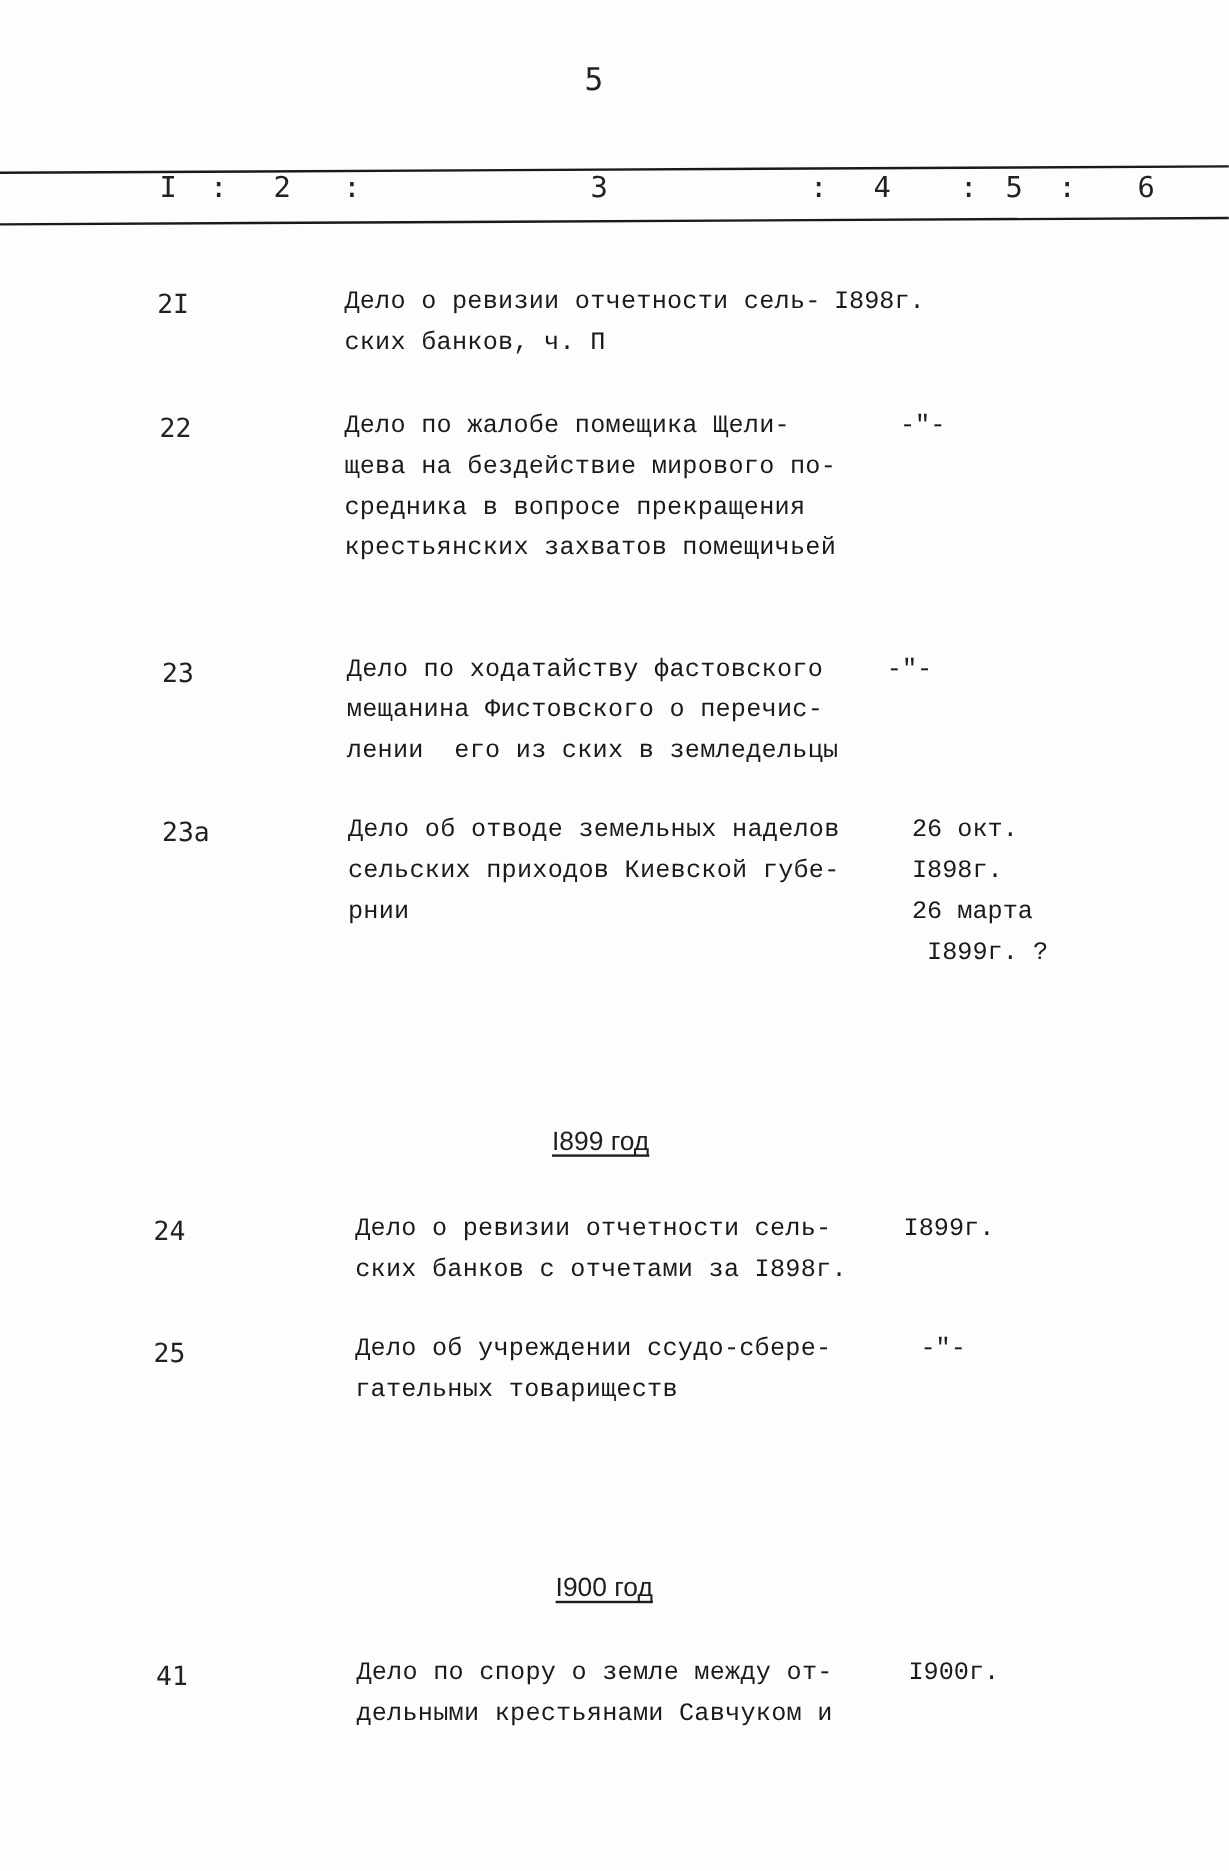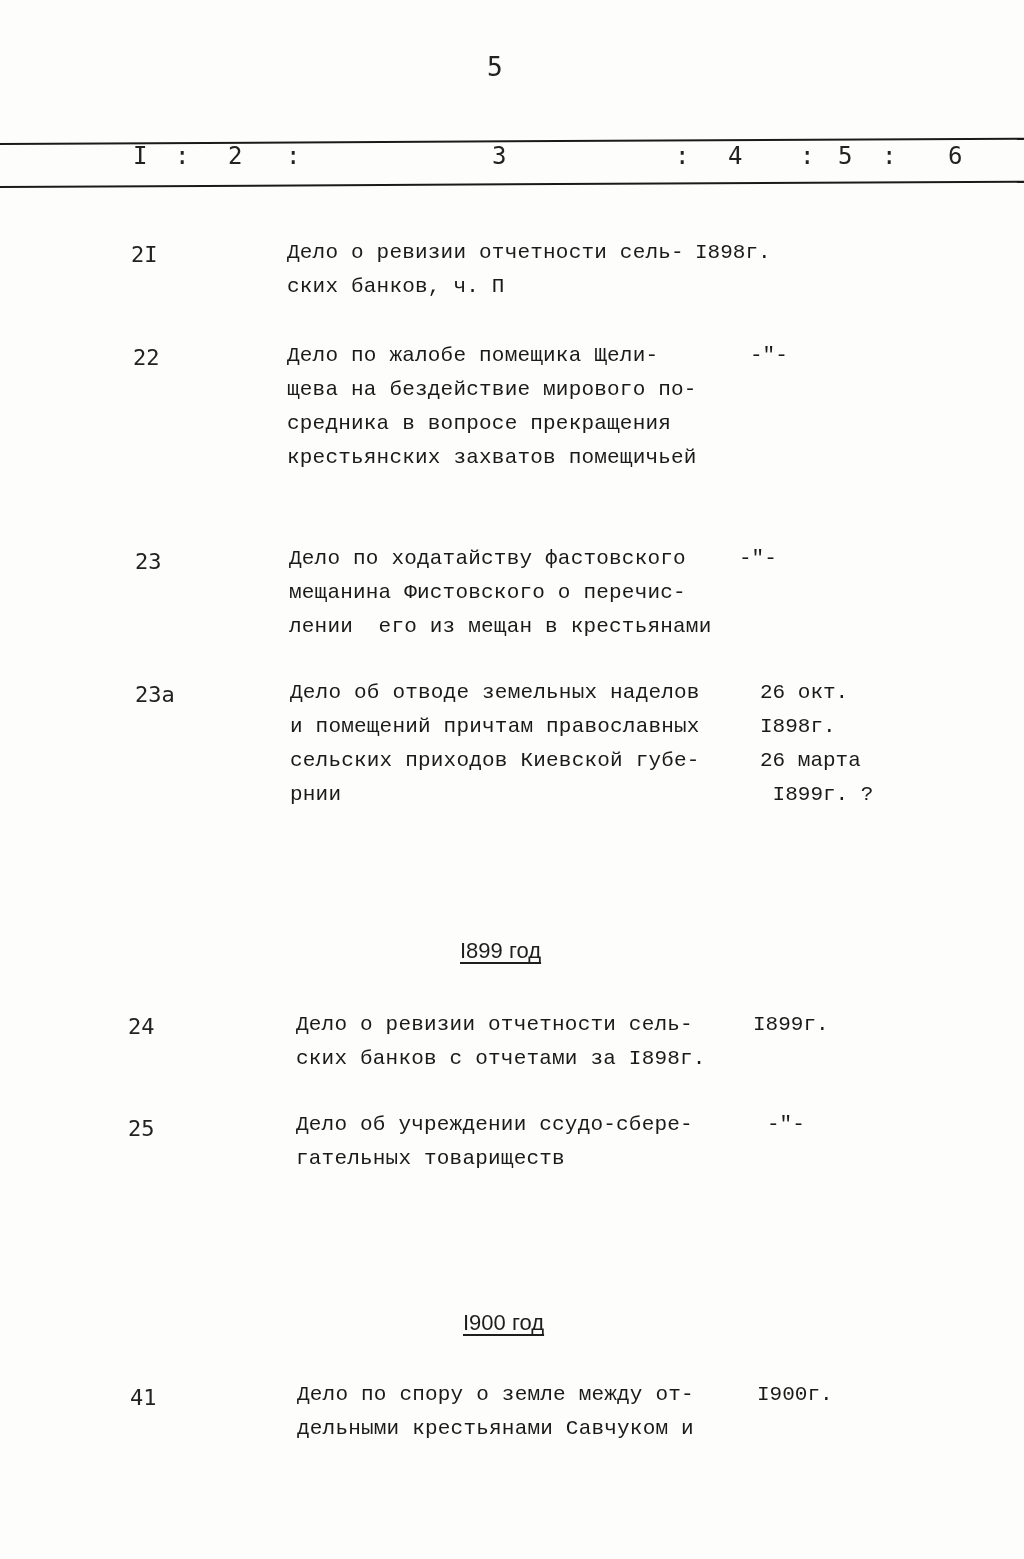--- a/index.html
+++ b/index.html
@@ -66,27 +66,27 @@
   </div>
 
   <div>
     <span class="row-num" style="left:133px;top:345px">22</span>
     <div class="desc" style="left:287px;top:339px"><div>Дело по жалобе помещика Щели-</div><div>щева на бездействие мирового по-</div><div>средника в вопросе прекращения</div><div>крестьянских захватов помещичьей</div></div>
     <div class="date" style="left:735px;top:339px"><div>-"-</div></div>
   </div>
 
   <div>
     <span class="row-num" style="left:135px;top:549px">23</span>
-    <div class="desc" style="left:289px;top:542px"><div>Дело по ходатайству фастовского</div><div>мещанина Фистовского о перечис-</div><div>лении  его из мещан в крестьянами</div></div>
+    <div class="desc" style="left:289px;top:542px"><div>Дело по ходатайству фастовского</div><div>мещанина Фистовского о перечис-</div><div>лении  его из ских в земледельцы</div></div>
     <div class="date" style="left:724px;top:542px"><div>-"-</div></div>
   </div>
 
   <div>
     <span class="row-num" style="left:135px;top:682px">23а</span>
-    <div class="desc" style="left:290px;top:676px"><div>Дело об отводе земельных наделов</div><div>и помещений причтам православных</div><div>сельских приходов Киевской губе-</div><div>рнии</div></div>
+    <div class="desc" style="left:290px;top:676px"><div>Дело об отводе земельных наделов</div><div>сельских приходов Киевской губе-</div><div>рнии</div></div>
     <div class="date" style="left:745px;top:676px"><div>26 окт.</div><div>I898г.</div><div>26 марта</div><div> I899г. ?</div></div>
   </div>
 
   <div class="year-head" style="left:460px;top:938px">I899 год</div>
 
   <div>
     <span class="row-num" style="left:128px;top:1014px">24</span>
     <div class="desc" style="left:296px;top:1008px"><div>Дело о ревизии отчетности сель-</div><div>ских банков с отчетами за I898г.</div></div>
     <div class="date" style="left:738px;top:1008px"><div>I899г.</div></div>
   </div>

